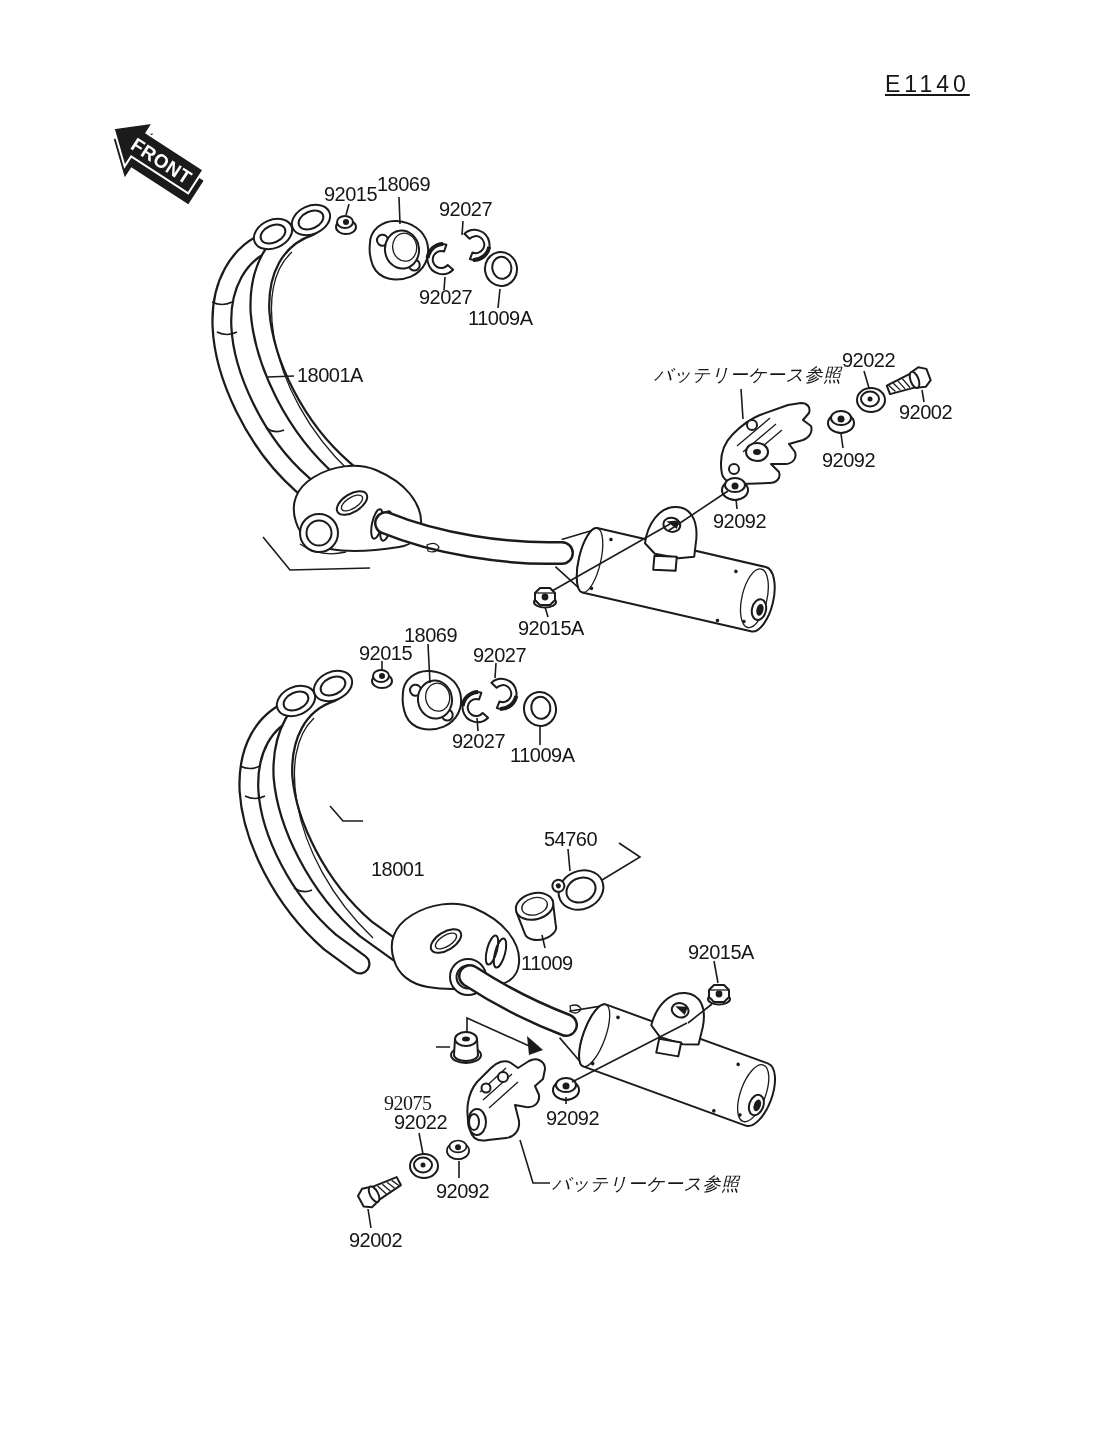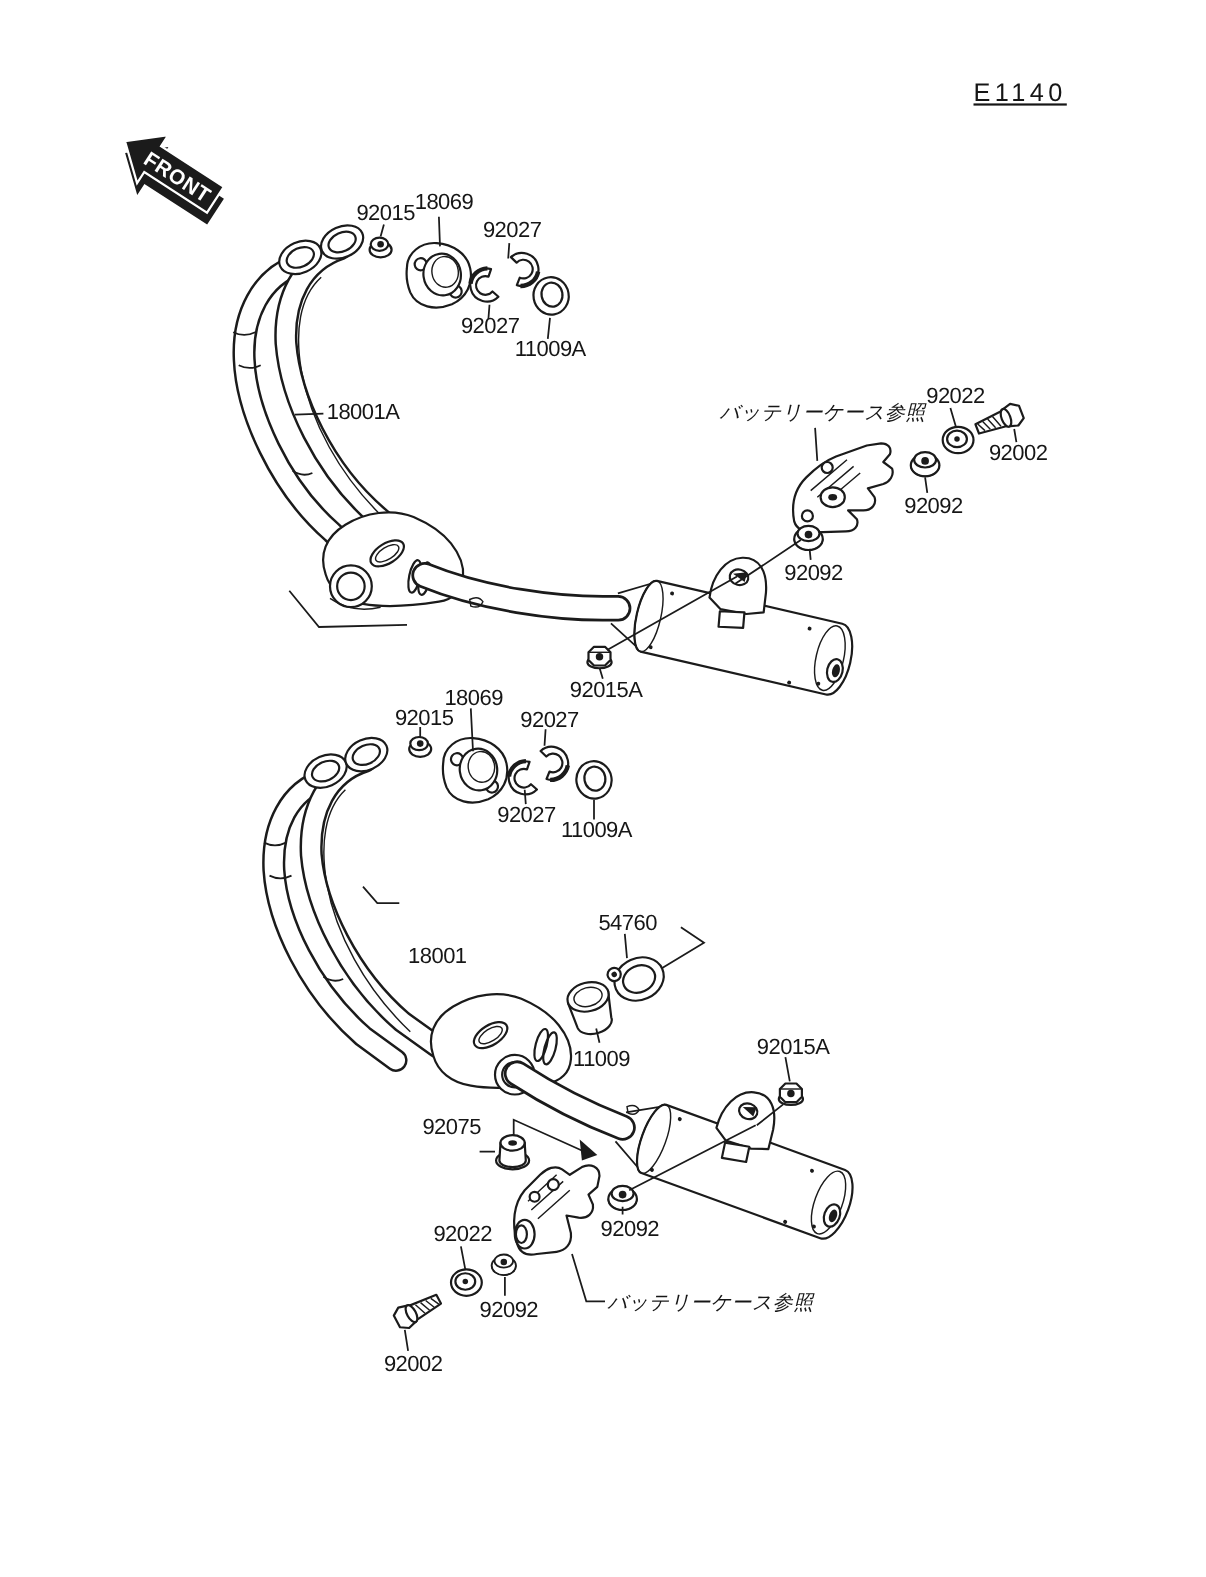--- a/index.html
+++ b/index.html
@@ -265,21 +265,21 @@
       <div class="callout" style="left: 518px; top: 618px;">92015A</div>
       <div class="callout" style="left: 404px; top: 625px;">18069</div>
       <div class="callout" style="left: 359px; top: 643px;">92015</div>
       <div class="callout" style="left: 473px; top: 645px;">92027</div>
       <div class="callout" style="left: 452px; top: 731px;">92027</div>
       <div class="callout" style="left: 510px; top: 745px;">11009A</div>
       <div class="callout" style="left: 371px; top: 813px; margin-top: 46px;">18001</div>
       <div class="callout" style="left: 544px; top: 829px;">54760</div>
       <div class="callout" style="left: 521px; top: 953px;">11009</div>
       <div class="callout" style="left: 688px; top: 942px;">92015A</div>
-      <div class="callout" style="left: 384px; top: 1015px;">92075</div>
+      <div class="callout" style="left: 384px; top: 1093px; font-family: Liberation Serif, serif;">92075</div>
       <div class="callout" style="left: 546px; top: 1108px;">92092</div>
       <div class="callout" style="left: 394px; top: 1112px;">92022</div>
       <div class="callout" style="left: 436px; top: 1181px;">92092</div>
       <div class="callout" style="left: 349px; top: 1230px;">92002</div>
       <div class="callout jp" style="left: 552px; top: 1175px;">バッテリーケース参照</div>
     </div>
 
 </div>
 
 </body></html>

